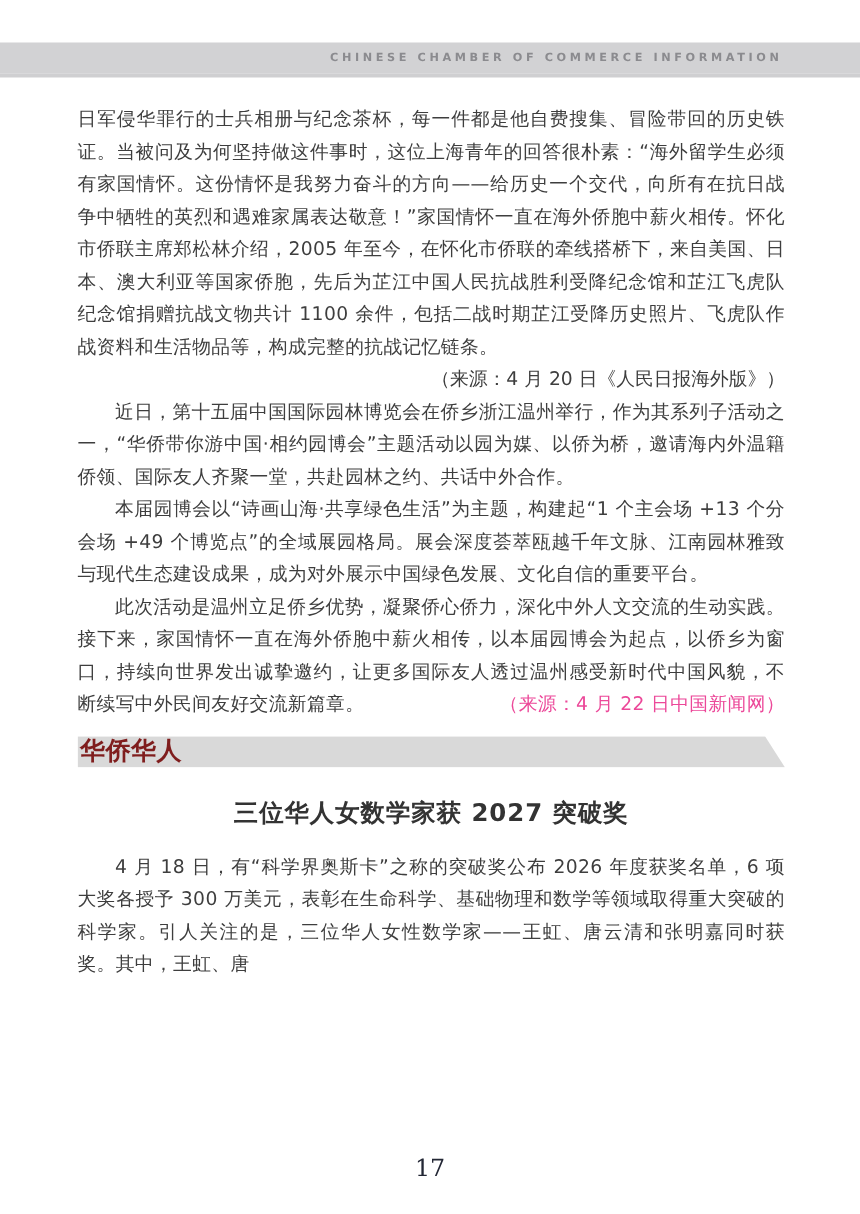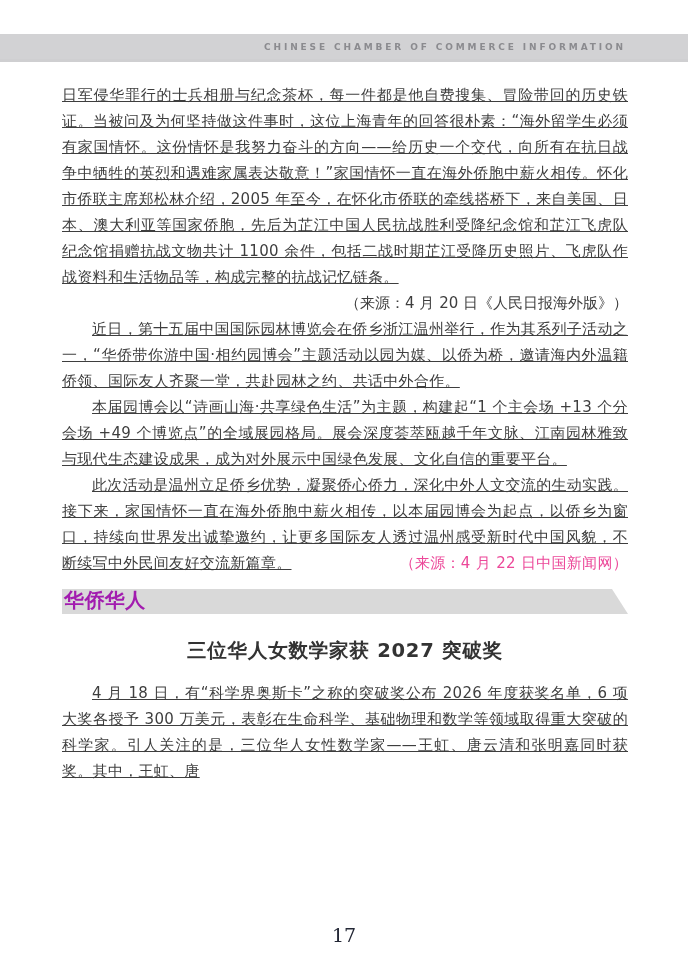--- a/index.html
+++ b/index.html
@@ -26,21 +26,20 @@
   }
   
   .content {
     position: absolute; top: 82px; left: 62px; width: 566px;
     color: #3e3e3e;
   }
   p.body-text {
     margin: 0; font-size: 15px; line-height: 26px;
     text-align: justify; text-indent: 2em;
     letter-spacing: 0.02em;
-    text-decoration: underline;
   }
   p.no-indent { text-indent: 0; }
   p.source-line {
     margin: 0; font-size: 15px; line-height: 26px;
     text-align: right; color: #3e3e3e;
   }
   .article-title {
     margin: 17px 0 16px 0; text-align: center;
     font-size: 19.5px; font-weight: bold; color: #333333;
     letter-spacing: 0.04em; line-height: 26px;
@@ -52,21 +51,21 @@
   }
   
   .section-bar {
     margin: 13px 0 24px 0; height: 25px;
     background: #d9d9d9;
     clip-path: polygon(0 0, calc(100% - 16px) 0, 100% 100%, 0 100%);
     display: flex; align-items: center;
   }
   .section-title {
     font-family: "DejaVu Serif", "Liberation Serif", serif;
-    font-weight: bold; font-size: 20px; color: #a21caf;
+    font-weight: bold; font-size: 20px; color: #7f1d1d;
     letter-spacing: 0.02em; padding-left: 2px;
     position: relative; top: -1px;
   }
   
   .page-number {
     position: absolute; top: 924px; left: 0; right: 0;
     text-align: center;
     font-family: "DejaVu Serif", "Liberation Serif", serif;
     font-size: 19px; color: #232735;
   }

